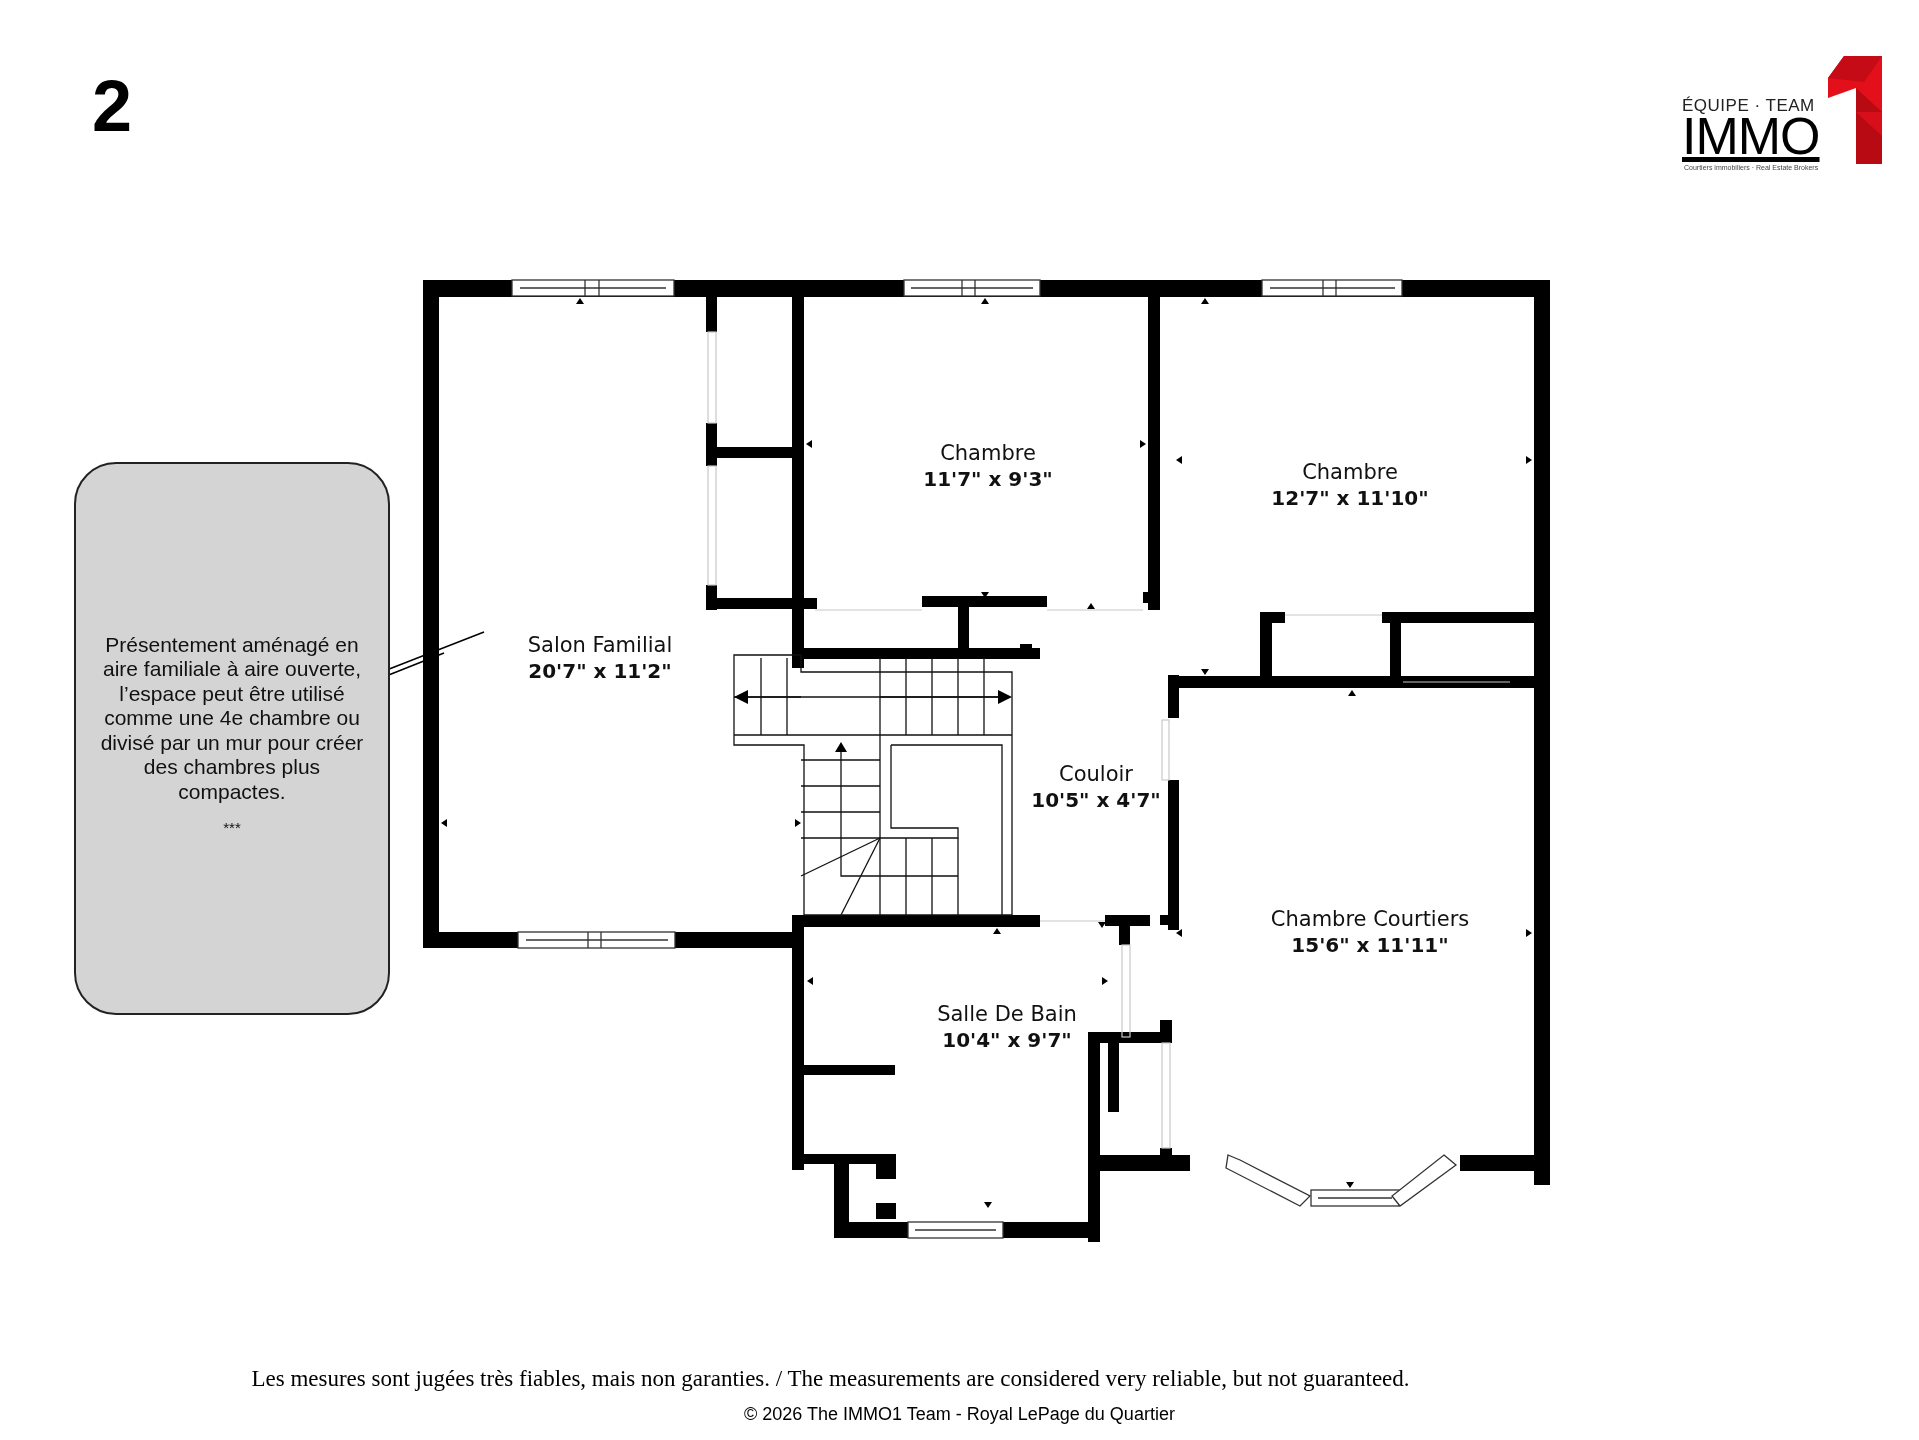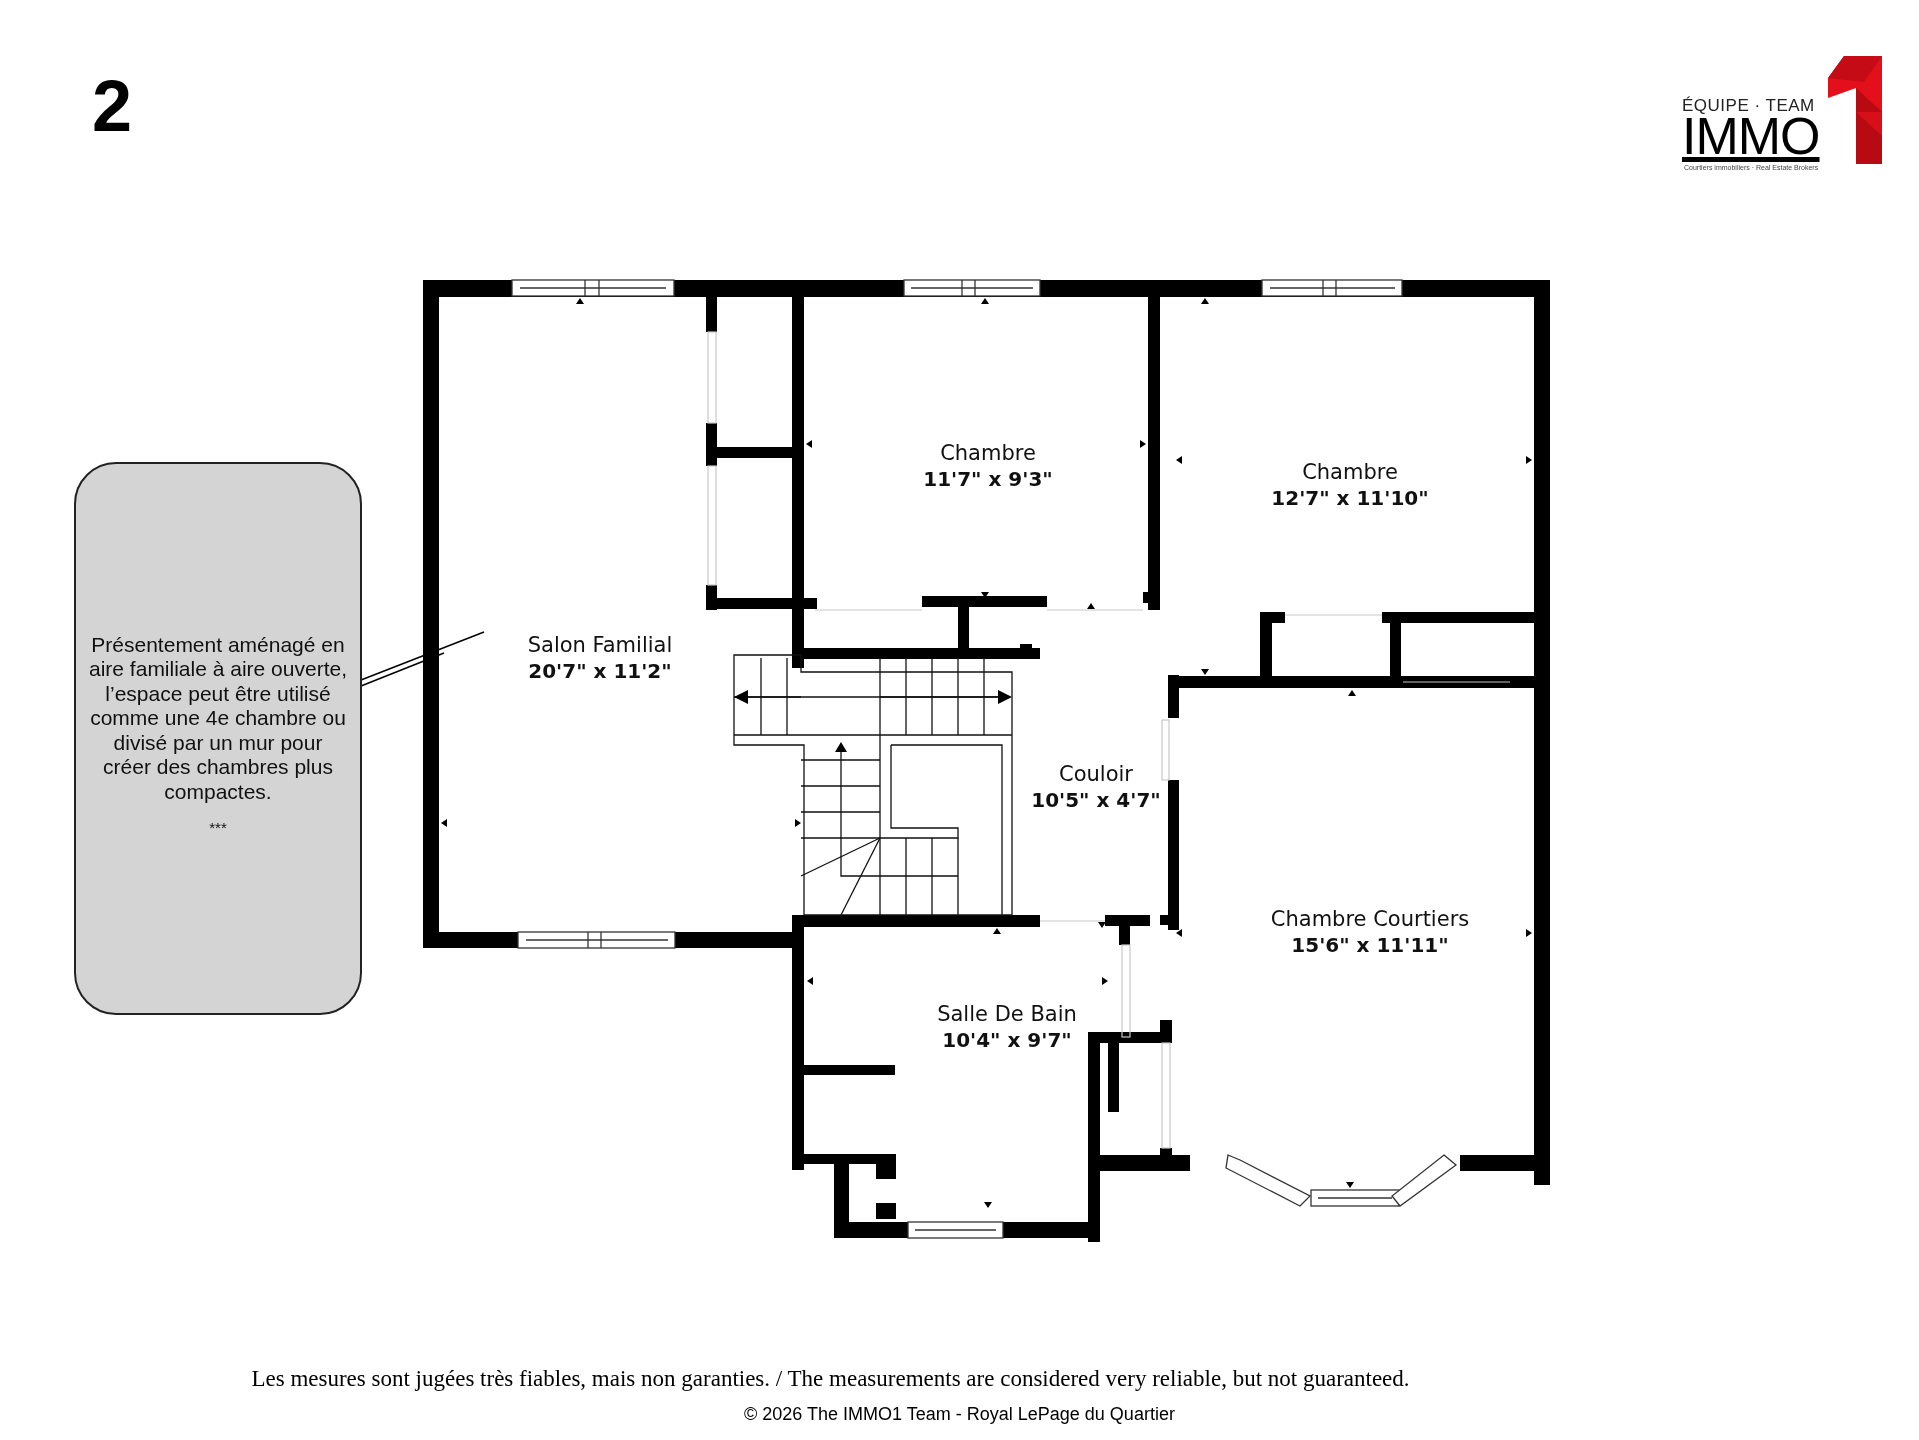--- a/index.html
+++ b/index.html
@@ -7,21 +7,21 @@
          font-family:"Liberation Sans", sans-serif; color:#000; }
   .floor-number { position:absolute; left:92px; top:70px; font-size:72px; font-weight:bold;
                   font-family:"Liberation Sans", sans-serif; line-height:1; }
   .logo { position:absolute; left:1670px; top:52px; width:230px; height:120px; }
   .logo .team-line { position:absolute; left:12px; top:44px; font-size:17px; color:#222; letter-spacing:0.5px; }
   .logo .immo { position:absolute; left:12px; top:58px; font-size:52px; font-weight:normal; color:#000; letter-spacing:-1px;
                 font-family:"Liberation Sans", sans-serif; line-height:1;text-decoration:underline; }
   .logo .tagline { position:absolute; left:14px; top:112px; font-size:7px; color:#444; white-space:nowrap; }
   .logo svg { position:absolute; left:150px; top:0; }
   .plan { position:absolute; left:0; top:0; }
-  .note-box { position:absolute; left:74px; top:462px; width:288px; height:553px; background:#d4d4d4;
+  .note-box { position:absolute; left:74px; top:462px; width:316px; height:553px; background:#d4d4d4;
               border:2px solid #222; border-radius:42px; box-sizing:border-box;
               display:flex; flex-direction:column; justify-content:center; align-items:center; text-align:center;
               font-size:21px; line-height:24.5px; color:#111; padding:0 12px; }
   .note-box .stars { font-size:15px; margin:12px 0 4px 0; }
   .room-label { position:absolute; text-align:center; transform:translateX(-50%); white-space:nowrap;
                 font-family:"DejaVu Sans", sans-serif; color:#111; }
   .room-label .name { font-size:21px; line-height:25px; }
   .room-label .dims { font-size:20px; font-weight:bold; line-height:26px; }
   .footer-1 { position:absolute; left:0; width:1661px; top:1366px; text-align:center; font-size:23px; color:#000;font-family:Liberation Serif, serif; }
   .footer-2 { position:absolute; left:0; width:1919px; top:1404px; text-align:center; font-size:18px; color:#000; }

